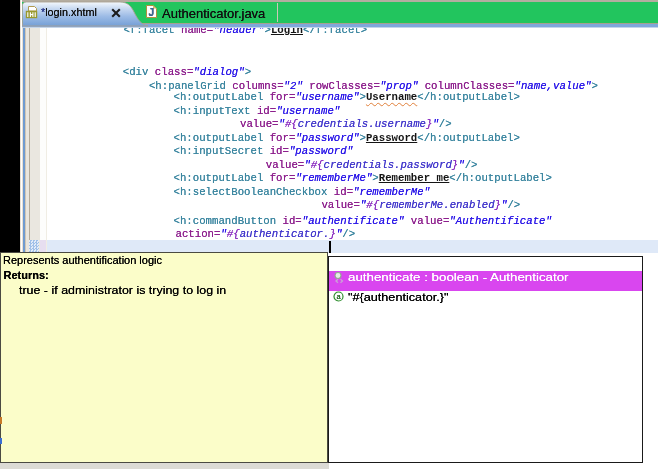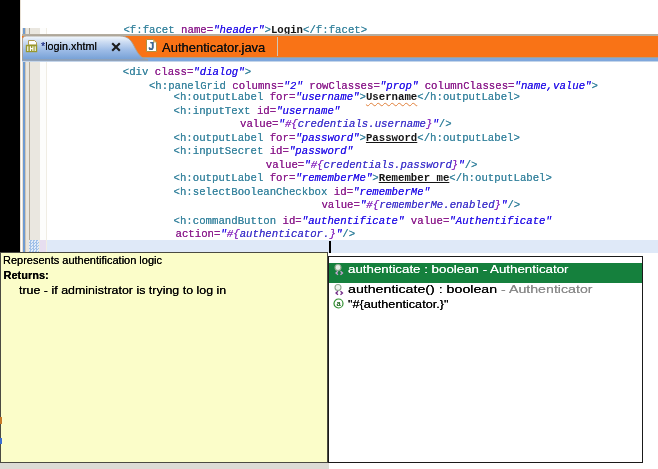--- a/index.html
+++ b/index.html
@@ -53,21 +53,21 @@
 <div class="abs" style="left:39.5px;top:27.5px;width:6px;height:225.8px;background:#fdfdfc;z-index:4;"></div>
 <div class="abs" style="left:45.5px;top:27.5px;width:0.8px;height:225.8px;background:#f0ede4;z-index:4;"></div>
 
 <div class="abs" style="left:28.6px;top:240.3px;width:10.8px;height:12.7px;z-index:5;
   background:repeating-conic-gradient(#9fc0e8 0% 25%,#e2ecf8 0% 50%) 0 0/3px 3px;"></div>
 <div class="abs" style="left:39.5px;top:240.3px;width:6px;height:12.7px;background:#e7def0;z-index:5;"></div>
 
 <div class="abs" style="left:0;top:0;width:20.3px;height:252.2px;background:#000;z-index:6;"></div>
 <div class="abs" style="left:20.3px;top:0;width:1.2px;height:252.2px;background:#e8e0d4;z-index:6;"></div>
 
-<div class="abs" id="tabbar" style="left:21.5px;top:0;width:636.5px;height:27.5px;z-index:7;background:#f97316;margin-top:34px;">
+<div class="abs" id="tabbar" style="left:21.5px;top:0;width:636.5px;height:27.5px;z-index:7;background:#22c55e;">
 
   <div class="abs" style="left:0;top:0;width:636.5px;height:1.5px;background:#b4ada0;"></div>
 
   <div class="abs" style="left:0;top:22.5px;width:636.5px;height:1.5px;background:#a89f90;"></div>
   <div class="abs" style="left:0;top:24px;width:636.5px;height:2.7px;background:#7fa7dc;"></div>
   <div class="abs" style="left:0;top:26.7px;width:636.5px;height:0.8px;background:#c4d5ea;"></div>
 
   <svg class="abs" style="left:0;top:0;" width="128" height="27" viewBox="0 0 128 27">
     <defs>
       <linearGradient id="tg" x1="0" y1="0" x2="0" y2="1">
@@ -111,35 +111,28 @@
 </div>
 
 <div class="abs" style="left:0;top:417px;width:1.8px;height:6.5px;background:#c87a28;z-index:10;"></div>
 <div class="abs" style="left:0;top:437.5px;width:1.8px;height:6px;background:#3b6fd4;z-index:10;"></div>
 
 <div class="abs" style="left:0;top:463.3px;width:328.5px;height:5.7px;background:#dcdbd5;z-index:8;"></div>
 
 <div class="abs" style="left:328px;top:255.5px;width:314.5px;height:207.5px;background:#ffffff;
      border:1.5px solid #1a1a1a;box-sizing:border-box;z-index:9;font-size:11px;color:#000;">
 
-  <div style="position:relative;height:20px;margin-top:6px;background:#15803d;color:#ffffff;">
+  <div style="position:relative;height:20px;margin-top:14px;background:#d946ef;color:#ffffff;">
     <svg style="position:absolute;left:3.5px;top:0;" width="13" height="13" viewBox="0 0 13 13">
       <circle cx="5" cy="4.5" r="3" fill="#e5ece5" stroke="#8fa88f" stroke-width="1.1"></circle>
       <path d="M5,8.2 L3,10 L5,11.8 M7.5,8.2 L9.5,10 L7.5,11.8" fill="none" stroke="#c9a3d4" stroke-width="1.3"></path>
     </svg>
     <span style="position:absolute;left:19px;top:-0.5px;line-height:14.6px;transform:scaleX(1.21);transform-origin:0 0;display:inline-block;">authenticate : boolean - Authenticator</span>
   </div>
 
-  <div style="position:relative;height:14.6px;">
-    <svg style="position:absolute;left:3.5px;top:0;" width="13" height="13" viewBox="0 0 13 13">
-      <circle cx="5" cy="4.5" r="3" fill="#eef3ee" stroke="#8fa88f" stroke-width="1.1"></circle>
-      <path d="M5,8.2 L3,10 L5,11.8 M7.5,8.2 L9.5,10 L7.5,11.8" fill="none" stroke="#702a85" stroke-width="1.3"></path>
-    </svg>
-    <span style="position:absolute;left:19px;top:-0.5px;line-height:14.6px;transform:scaleX(1.29);transform-origin:0 0;display:inline-block;">authenticate() : boolean <span style="color:#8a8a8a">- Authenticator</span></span>
-  </div>
 
   <div style="position:relative;height:14.6px;">
     <svg style="position:absolute;left:3.5px;top:0.5px;" width="12" height="12" viewBox="0 0 12 12">
       <circle cx="5.5" cy="5.5" r="4.5" fill="none" stroke="#2f8f2f" stroke-width="1.2"></circle>
       <text x="5.5" y="8.3" font-size="7.5" fill="#2f8f2f" text-anchor="middle" font-family="Liberation Sans">a</text>
     </svg>
     <span style="position:absolute;left:19px;top:-0.5px;line-height:14.6px;transform:scaleX(1.15);transform-origin:0 0;display:inline-block;">"#{authenticator.}"</span>
   </div>
 </div>
 

